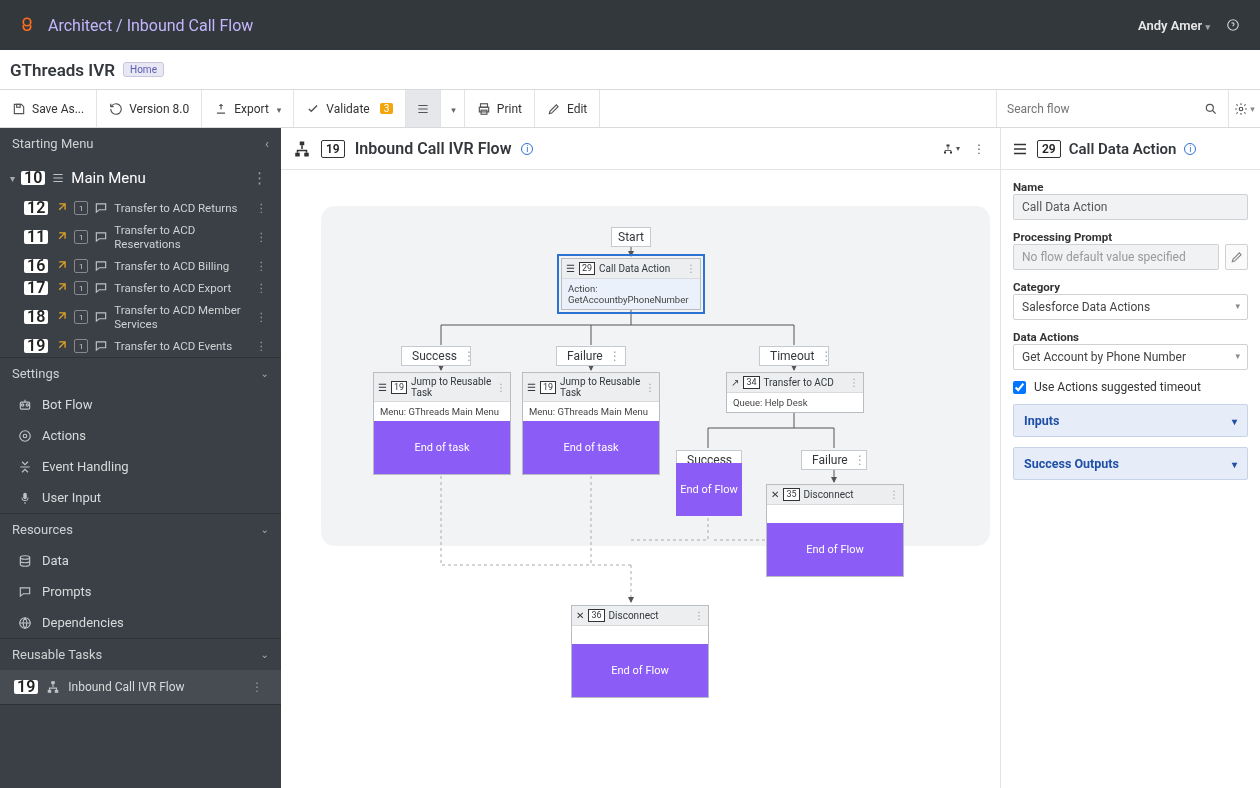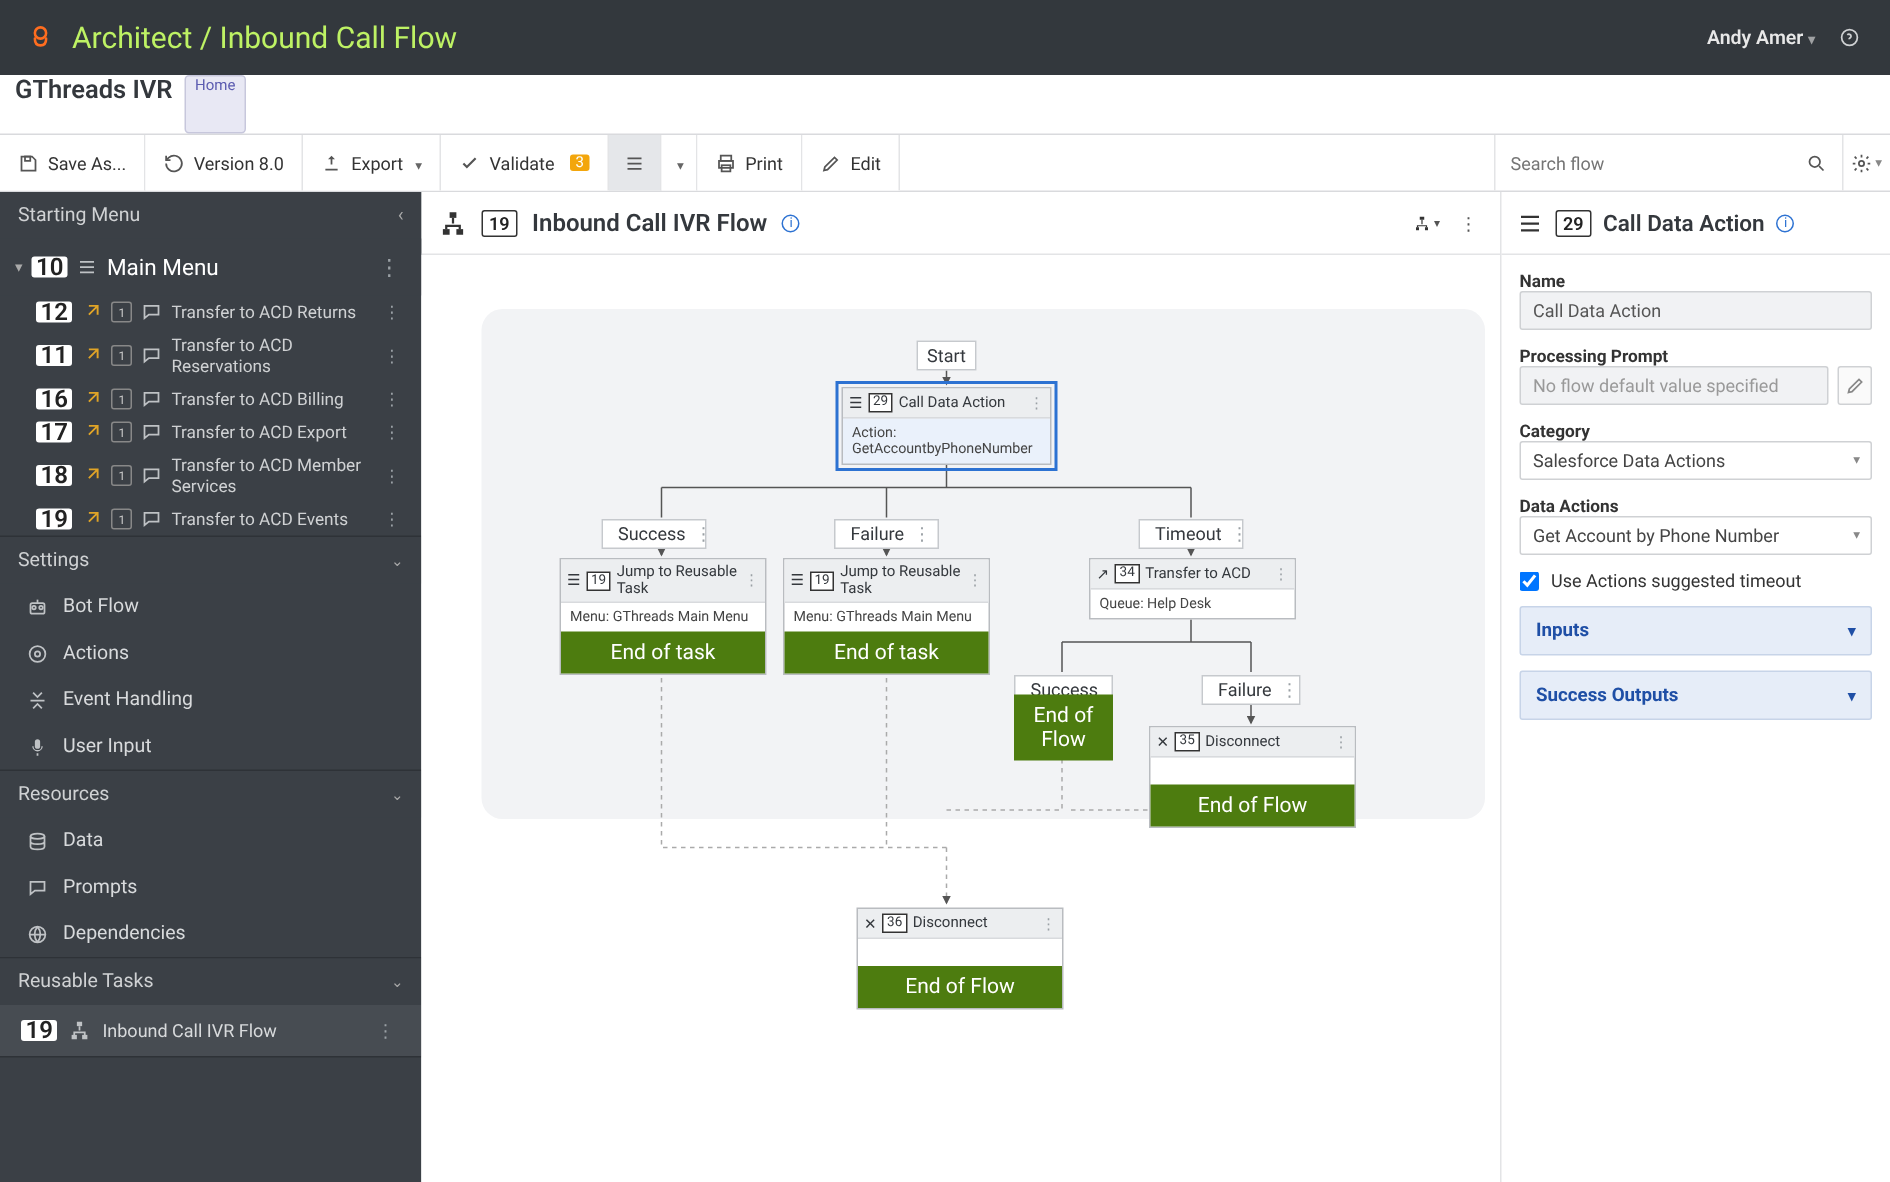--- a/index.html
+++ b/index.html
@@ -1,23 +1,23 @@
 <!DOCTYPE html>
 <html><head>
 <meta charset="utf-8">
 <style>
 *{box-sizing:border-box;margin:0;padding:0;font-family:-apple-system,BlinkMacSystemFont,"Segoe UI",Roboto,Arial,sans-serif}
 body{background:#f5f6f7;color:#34383d;font-size:12px}
 .topbar{height:50px;background:#33383d;color:#fff;display:flex;align-items:center;padding:0 18px;justify-content:space-between}
 .topbar-left{display:flex;align-items:center;gap:12px}
 .logo{width:18px;height:18px}
-.breadcrumb{font-size:20px;color:#bef264}
+.breadcrumb{font-size:16px;color:#c4b5fd}
 .topbar-right{display:flex;align-items:center;gap:14px;color:#e8e8e8;font-size:13px}
 .user{font-weight:600}
-.subheader{height:40px;background:#fff;display:flex;padding:0 10px;border-bottom:1px solid #d9dadd}
+.subheader{height:40px;background:#fff;display:flex;align-items:center;padding:0 10px;border-bottom:1px solid #d9dadd}
 .flowname{font-size:17px;font-weight:600}
 .home-pill{margin-left:8px;font-size:10px;background:#e8e8f4;color:#5b5bb0;border:1px solid #c7c7dc;padding:1px 6px;border-radius:3px}
 .toolbar{height:38px;background:#fff;border-bottom:1px solid #d9dadd;display:flex;align-items:stretch}
 .tool-btn{display:flex;align-items:center;gap:6px;padding:0 12px;font-size:12px;color:#333;border-right:1px solid #e3e4e6;cursor:pointer;background:#fff}
 .tool-btn.active{background:#e5e7ea}
 .tool-btn .caret::after{content:"▾";font-size:9px;margin-left:2px;color:#666}
 .badge-n{background:#f3a60c;color:#fff;border-radius:2px;font-size:10px;padding:0 4px;margin-left:4px}
 .tool-spacer{flex:1}
 .search-wrap{display:flex;align-items:center;border-left:1px solid #e3e4e6;width:232px;padding:0 10px}
 .search-wrap input{border:none;outline:none;flex:1;font-size:12px;color:#555}
@@ -45,21 +45,21 @@
 .num-box.outline{background:#fff;border:1px solid #333}
 .canvas{flex:1;position:relative;overflow:auto;background:#fff}
 .flow-area{position:absolute;left:40px;right:10px;top:36px;height:340px;background:#f2f3f5;border-radius:14px}
 svg.wires{position:absolute;inset:0;width:100%;height:100%;pointer-events:none}
 .node{position:absolute;background:#fff;border:1px solid #b9bcc0;font-size:10px}
 .node.selected{outline:2px solid #2d72d2;outline-offset:2px;background:#eaf1fb}
 .node .nhead{display:flex;align-items:center;gap:4px;padding:3px 4px;background:#eceef0;border-bottom:1px solid #d8dadd}
 .node .nhead .nb{background:#fff;border:1px solid #333;font-size:9px;padding:0 2px;line-height:11px}
 .node .nbody{padding:4px 6px;font-size:9.5px;color:#444}
 .nhead .dts{margin-left:auto;color:#9aa0a5;cursor:pointer}
-.foot-black{background:#4d7c0f;color:#fff;text-align:center;font-size:14px;padding:6px 0}
+.foot-black{background:#8b5cf6;color:#fff;text-align:center;font-size:11px;padding:20px 0}
 .lbl-pill{position:absolute;background:#fff;border:1px solid #c6c9cd;font-size:12px;padding:2px 10px;display:flex;align-items:center;gap:6px}
 .lbl-pill .dts{color:#9aa0a5;cursor:pointer;margin-left:auto}
 .right-panel{width:260px;background:#fff;border-left:1px solid #e3e4e6;display:flex;flex-direction:column}
 .rp-head{height:42px;border-bottom:1px solid #e3e4e6;display:flex;align-items:center;padding:0 10px;gap:8px}
 .rp-head .title{font-size:15px;font-weight:600}
 .rp-body{padding:10px 12px;display:flex;flex-direction:column;gap:10px}
 .field-lbl{font-size:11.5px;font-weight:700;color:#333}
 .field-input{width:100%;border:1px solid #cfd1d4;background:#f1f2f4;color:#555;padding:5px 8px;font-size:12px;border-radius:2px}
 .field-row{display:flex;gap:6px}
 .pencil-btn{width:26px;border:1px solid #cfd1d4;background:#fafafa;display:flex;align-items:center;justify-content:center;color:#888;border-radius:2px;cursor:pointer}

